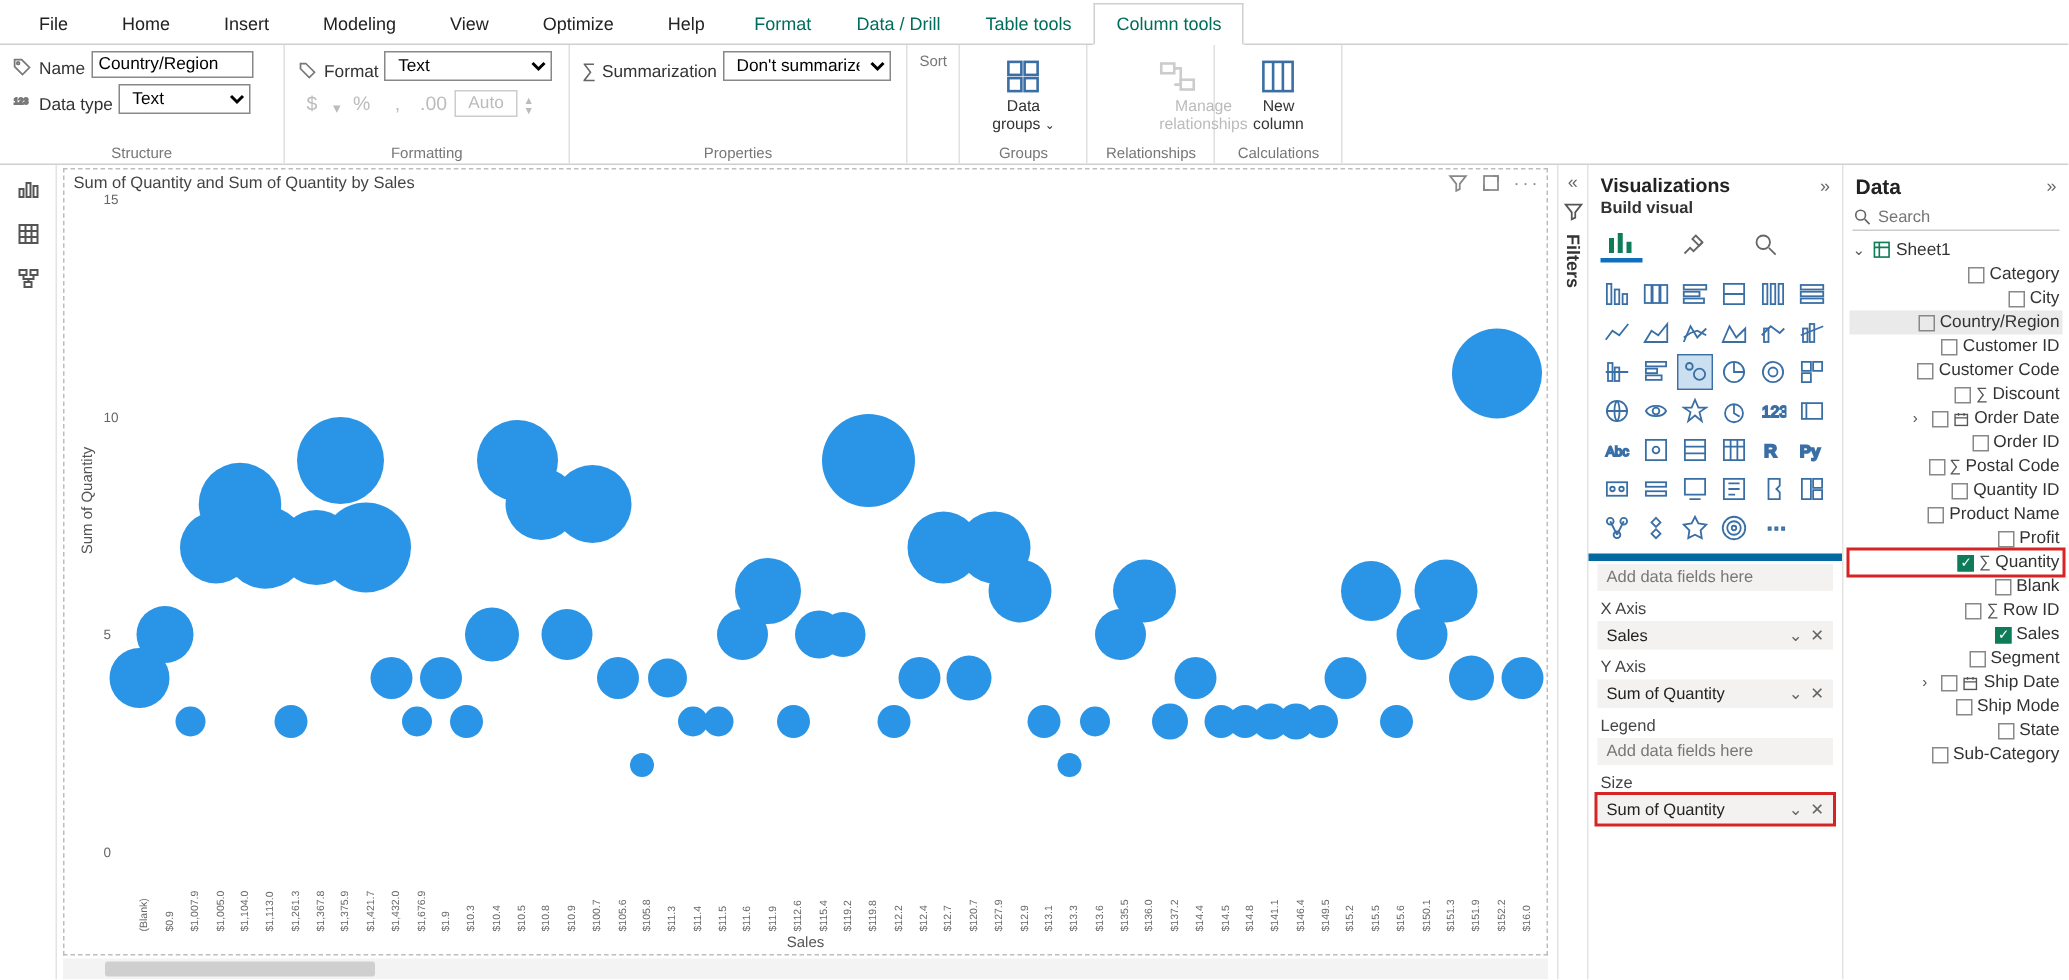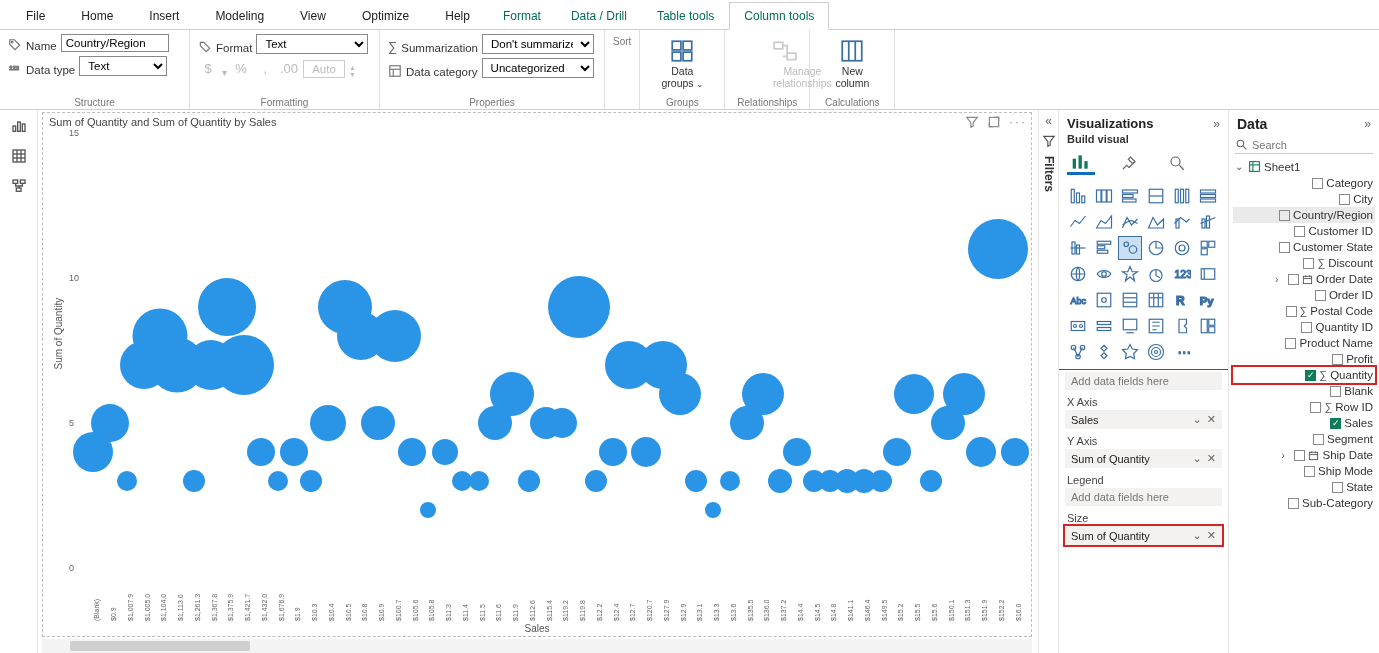--- a/index.html
+++ b/index.html
@@ -52,21 +52,21 @@
   .vizpane { width:170px; border-right:1px solid #e3e3e3; display:flex; flex-direction:column;}
   .pane-hdr { display:flex; align-items:center; justify-content:space-between; padding:6px 8px 2px 8px;}
   .pane-hdr h3 { font-size:13px; font-weight:700; color:#222;}
   .pane-sub { font-size:11px; font-weight:600; color:#333; padding:0 8px;}
   .tabicons { display:flex; gap:20px; padding:6px 8px;}
   .tabicons .t { width:28px; height:24px; display:flex; align-items:center; justify-content:center;}
   .tabicons .t.active { border-bottom:3px solid #106ebe; }
   .vizgrid { display:grid; grid-template-columns: repeat(6, 22px); grid-auto-rows:22px; gap:4px; padding:4px 8px 6px 8px;}
   .vizgrid .v { width:22px; height:22px; display:flex; align-items:center; justify-content:center; font-size:11px; color:#3a6fa5;}
   .vizgrid .v.sel { background:#cadff0; outline:1px solid #3a6fa5; }
-  .wells { border-top:1px solid #0369a1; padding:2px 0; overflow-y:auto; flex:1;}
+  .wells { border-top:5px solid #0369a1; padding:2px 0; overflow-y:auto; flex:1;}
   .well-lbl { font-size:11px; color:#444; padding:6px 8px 2px 8px;}
   .well { margin:0 6px; }
   .well-field { display:flex; align-items:center; justify-content:space-between; background:#f3f2f1; padding:3px 6px; font-size:11px;}
   .well-field.empty { color:#777; }
   .well-field.red { outline:2px solid #d62424; }
   .well-field .acts { display:flex; gap:5px; color:#666;}
 
   
   .datapane { width:150px; display:flex; flex-direction:column;}
   .datapane .pane-hdr h3 { font-size:14px; }
@@ -153,31 +153,20 @@
     </div>
     <div class="label">Formatting</div>
   </div>
 
   <div class="rgroup" style="min-width:225px;">
     <div>
       <div class="fieldrow" style="margin-bottom:4px;">
         <span style="font-size:13px;color:#666;">∑</span>
         <span class="fieldlabel">Summarization</span>
         <select class="textbox" style="width:112px"><option>Don't summarize</option></select>
-      </div>
-      <div class="fieldrow">
-        <span>
-          <svg width="14" height="14" viewBox="0 0 24 24" stroke="#777" fill="none" stroke-width="2">
-              <rect x="3" y="3" width="18" height="18"></rect>
-              <line x1="3" y1="9" x2="21" y2="9"></line>
-              <line x1="9" y1="9" x2="9" y2="21"></line>
-            </svg>
-        </span>
-        <span class="fieldlabel">Data category</span>
-        <select class="textbox" style="width:112px"><option>Uncategorized</option></select>
       </div>
     </div>
     <div class="label">Properties</div>
   </div>
 
   <div class="rgroup">
     <div class="label">Sort</div>
   </div>
 
   <div class="rgroup">
@@ -778,21 +767,21 @@
           <span>Country/Region</span>
         </div>
         <div class="node indent">
           <span class="ar"></span>
           <span class="chk"></span>
           <span>Customer ID</span>
         </div>
         <div class="node indent">
           <span class="ar"></span>
           <span class="chk"></span>
-          <span>Customer State</span>
+          <span>Customer Code</span>
         </div>
         <div class="node indent">
           <span class="ar"></span>
           <span class="chk"></span>
           <span class="sigma">∑</span>
           <span>Discount</span>
         </div>
         <div class="node indent">
           <span class="ar">›</span>
           <span class="chk"></span>

